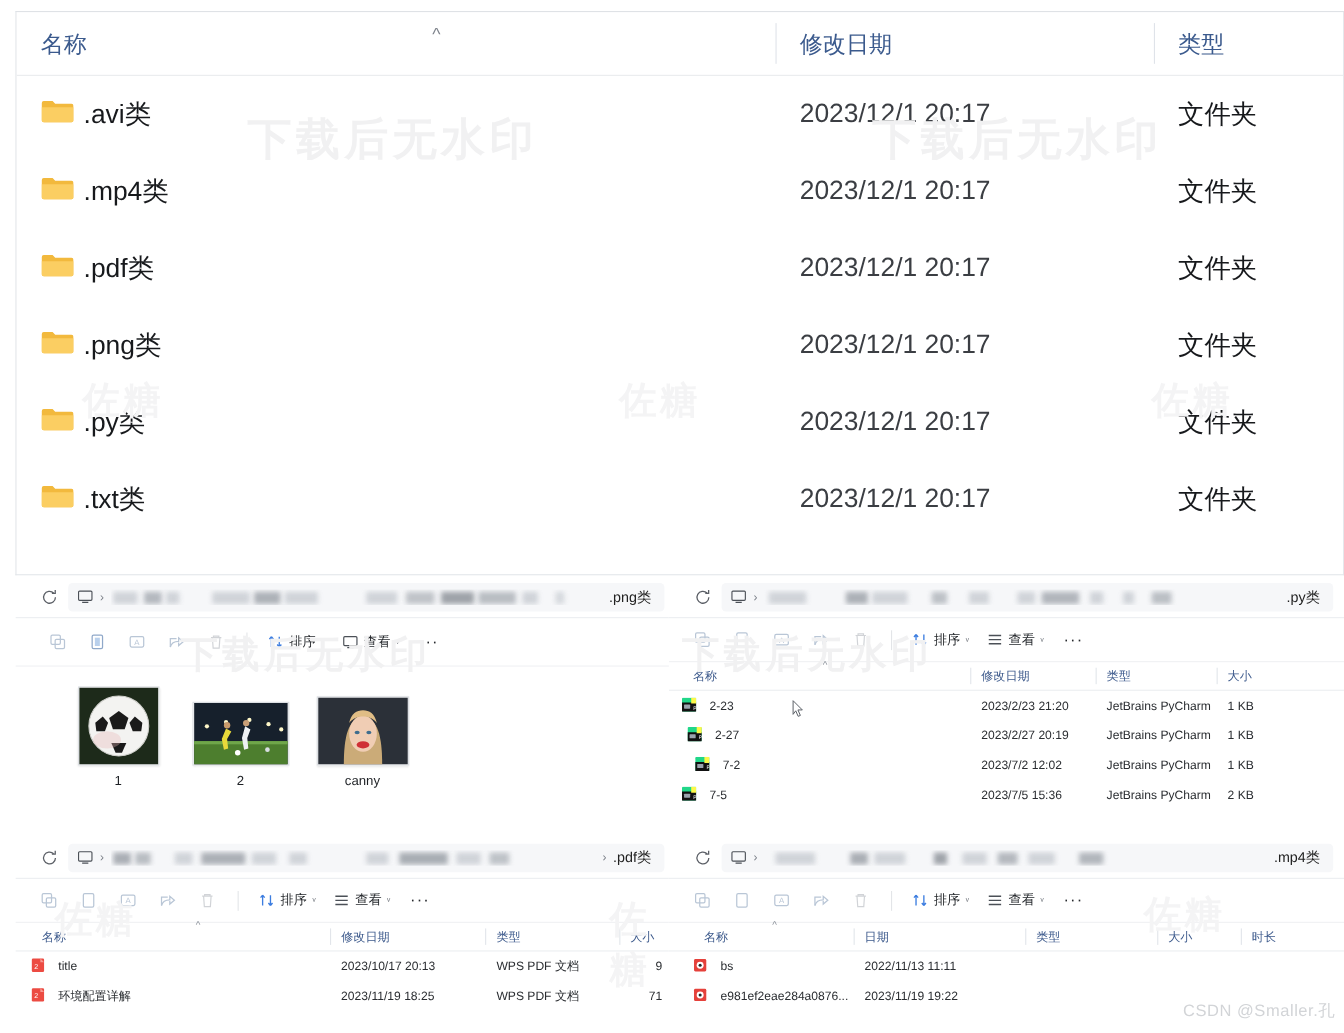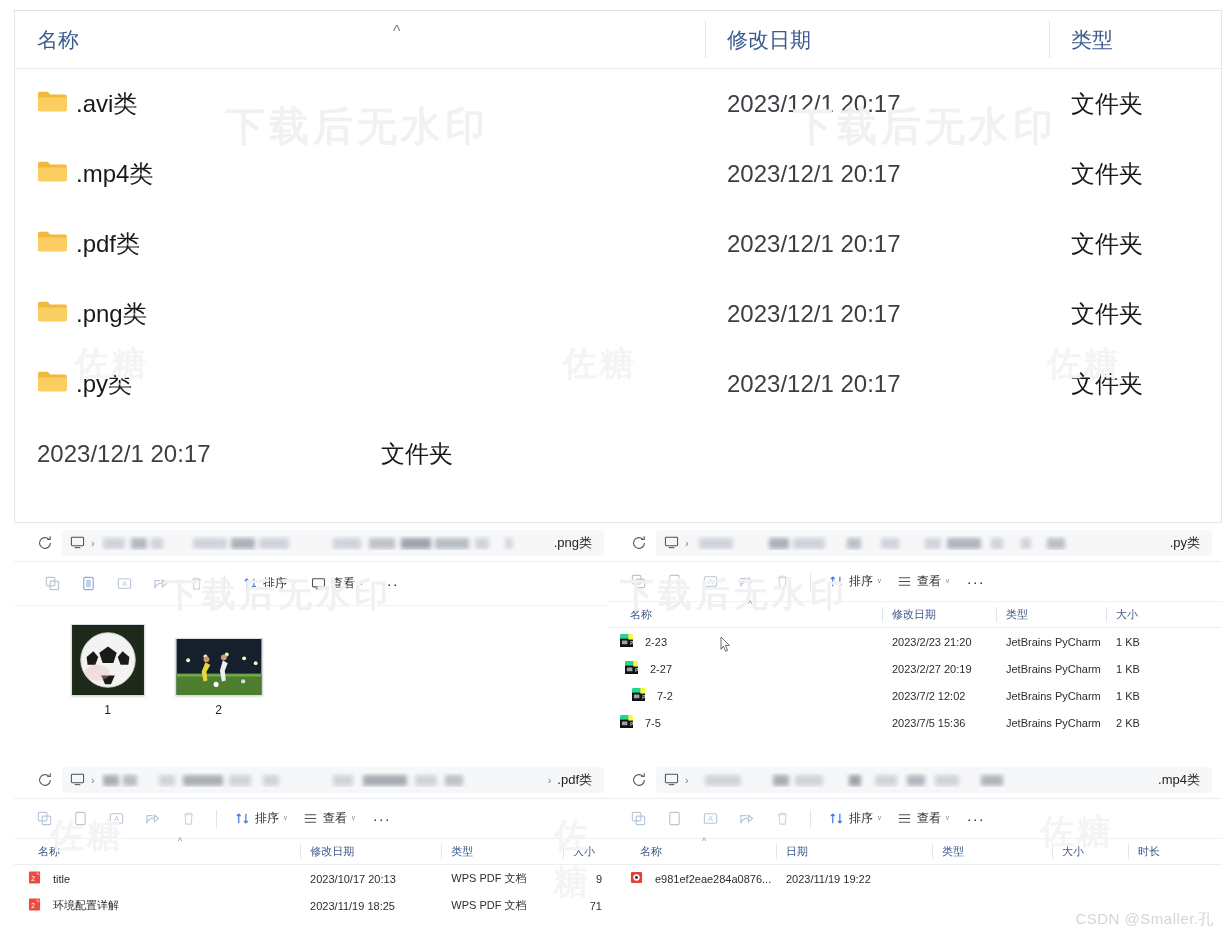--- a/index.html
+++ b/index.html
@@ -185,20 +185,27 @@
             <span><svg class="folder-ico" viewBox="0 0 30 24">
                 <path d="M1 4.6a1.8 1.8 0 0 1 1.8-1.8h8l2.4 2.6H28a1.8 1.8 0 0 1 1.8 1.8v13.2A1.8 1.8 0 0 1 28 22.2H2.8A1.8 1.8 0 0 1 1 20.4z" fill="#f2b93d"></path>
                 <path d="M1 8.4h28.8v12A1.8 1.8 0 0 1 28 22.2H2.8A1.8 1.8 0 0 1 1 20.4z" fill="#fbce62"></path>
               </svg></span>
             <span>.py类</span>
           </div>
           <div class="c date" style="width:344px">2023/12/1 20:17</div>
           <div class="c" style="width:172px">文件夹</div>
         </div>
         <div class="big-row">
+          <div class="c" style="width:690px">
+            <span><svg class="folder-ico" viewBox="0 0 30 24">
+                <path d="M1 4.6a1.8 1.8 0 0 1 1.8-1.8h8l2.4 2.6H28a1.8 1.8 0 0 1 1.8 1.8v13.2A1.8 1.8 0 0 1 28 22.2H2.8A1.8 1.8 0 0 1 1 20.4z" fill="#f2b93d"></path>
+                <path d="M1 8.4h28.8v12A1.8 1.8 0 0 1 28 22.2H2.8A1.8 1.8 0 0 1 1 20.4z" fill="#fbce62"></path>
+              </svg></span>
+            <span>.txt类</span>
+          </div>
           <div class="c date" style="width:344px">2023/12/1 20:17</div>
           <div class="c" style="width:172px">文件夹</div>
         </div>
       </div>
 
     <div class="wm" style="left:210px; top:88px;">下载后无水印</div>
     <div class="wm" style="left:778px; top:88px;">下载后无水印</div>
     <div class="wm2" style="left:60px; top:330px;">佐糖</div>
     <div class="wm2" style="left:548px; top:330px;">佐糖</div>
     <div class="wm2" style="left:1032px; top:330px;">佐糖</div>
@@ -316,20 +323,35 @@
             <circle cx="31" cy="21" r="3" fill="#c99a6b"></circle>
             <path d="M48 22l-3 11 2 11 4-1-1-10 3-8z" fill="#eef1f4"></path>
             <circle cx="49" cy="19" r="3" fill="#caa078"></circle>
             <circle cx="41" cy="47" r="2.6" fill="#fff"></circle>
             <circle cx="69" cy="44" r="2.2" fill="#d8dde2"></circle>
           </svg>
         </div>
         <div class="thumb-label">2</div>
       </div>
 
+      <div class="thumb-cell">
+        <div class="thumb-box">
+          <svg class="thumb-img" width="84" height="63" viewBox="0 0 84 63">
+            <rect width="84" height="63" fill="#2b3038"></rect>
+            <path d="M24 63c0-26 4-44 18-44s18 18 18 44z" fill="#cbab78"></path>
+            <ellipse cx="42" cy="34" rx="13" ry="17" fill="#f0cdb4"></ellipse>
+            <path d="M29 24c2-9 7-12 13-12s11 3 13 12c-4-5-9-6-13-6s-9 1-13 6z" fill="#e0bd85"></path>
+            <ellipse cx="36.5" cy="33" rx="2.4" ry="1.7" fill="#3f6d8e"></ellipse>
+            <ellipse cx="47.5" cy="33" rx="2.4" ry="1.7" fill="#3f6d8e"></ellipse>
+            <path d="M36 44c2 2.6 10 2.6 12 0-2 4-10 4-12 0z" fill="#c0242c"></path>
+            <ellipse cx="42" cy="44.5" rx="6" ry="3.4" fill="#cf2f35"></ellipse>
+          </svg>
+        </div>
+        <div class="thumb-label">canny</div>
+      </div>
 
     </div>
 
     <div class="wm" style="left:150px; top:48px; font-size:34px;">下载后无水印</div>
   </div>
 
   <div class="panel" id="py-window" style="left:608px; top:524px; width:614px; height:237px;">
     <div class="addrbar">
       <svg class="refresh-ico" viewBox="0 0 20 20">
         <path d="M16 10a6 6 0 1 1-1.8-4.3" fill="none" stroke="currentColor" stroke-width="1.3"></path>
@@ -704,20 +726,34 @@
       </div>
     </div>
     <div id="mp4-rows" style="padding-left:22px">
         <div class="row">
           <div class="c fname" style="width:146px; padding-left:0">
             <span><svg class="mini-ico" viewBox="0 0 14 14">
                 <rect x="1" y="1" width="12" height="12" rx="1.4" fill="#e5413b"></rect>
                 <circle cx="7" cy="7" r="3.4" fill="#fff"></circle>
                 <circle cx="7" cy="7" r="1.5" fill="#23272c"></circle>
               </svg></span>
+            <span>bs</span>
+          </div>
+          <div class="c" style="width:156px">2022/11/13 11:11</div>
+          <div class="c" style="width:120px"></div>
+          <div class="c" style="width:76px"></div>
+          <div class="c" style="width:76px"></div>
+        </div>
+        <div class="row">
+          <div class="c fname" style="width:146px; padding-left:0">
+            <span><svg class="mini-ico" viewBox="0 0 14 14">
+                <rect x="1" y="1" width="12" height="12" rx="1.4" fill="#e5413b"></rect>
+                <circle cx="7" cy="7" r="3.4" fill="#fff"></circle>
+                <circle cx="7" cy="7" r="1.5" fill="#23272c"></circle>
+              </svg></span>
             <span>e981ef2eae284a0876...</span>
           </div>
           <div class="c" style="width:156px">2023/11/19 19:22</div>
           <div class="c" style="width:120px"></div>
           <div class="c" style="width:76px"></div>
           <div class="c" style="width:76px"></div>
         </div>
       </div>
 
     <div class="wm2" style="left:432px; top:48px;">佐糖</div>

